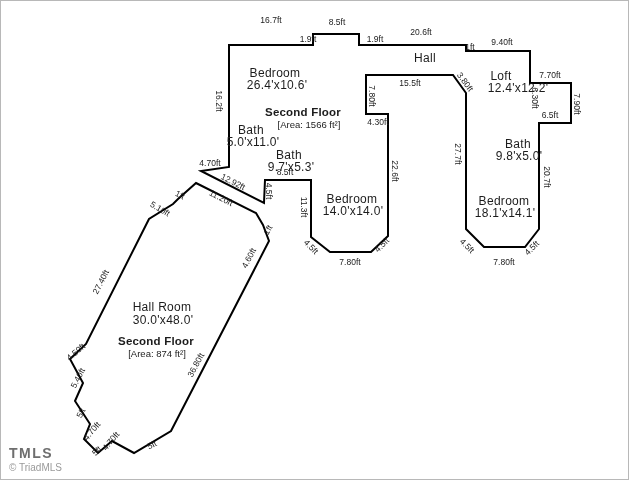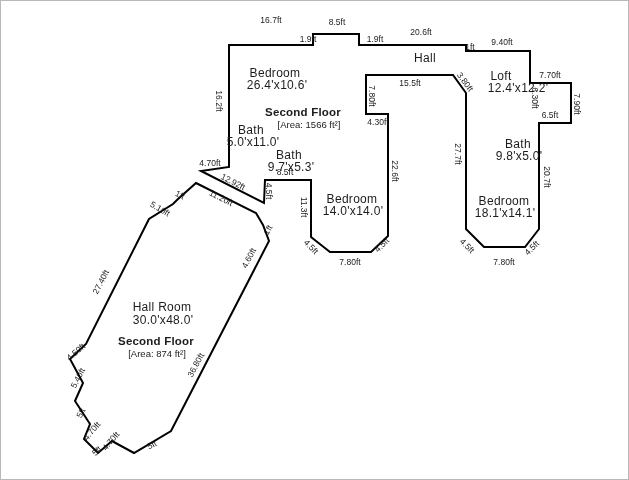--- a/index.html
+++ b/index.html
@@ -106,14 +106,18 @@
       <div class="lbl r" style="left: 503px; top: 200px; transform: translate(-50%, -50%) rotate(0deg);">Bedroom</div>
       <div class="lbl r" style="left: 504px; top: 212px; transform: translate(-50%, -50%) rotate(0deg);">18.1'x14.1'</div>
       <div class="lbl r" style="left: 161px; top: 306px; transform: translate(-50%, -50%) rotate(0deg);">Hall Room</div>
       <div class="lbl r" style="left: 162px; top: 319px; transform: translate(-50%, -50%) rotate(0deg);">30.0'x48.0'</div>
       <div class="lbl b" style="left: 302px; top: 112px; transform: translate(-50%, -50%) rotate(0deg);">Second Floor</div>
       <div class="lbl a" style="left: 308px; top: 124px; transform: translate(-50%, -50%) rotate(0deg);">[Area: 1566 ft²]</div>
       <div class="lbl b" style="left: 155px; top: 341px; transform: translate(-50%, -50%) rotate(0deg);">Second Floor</div>
       <div class="lbl a" style="left: 156px; top: 353px; transform: translate(-50%, -50%) rotate(0deg);">[Area: 874 ft²]</div>
     </div>
 
+  <div class="watermark">
+    <div class="wm-logo">TMLS</div>
+    <div class="wm-copy">© TriadMLS</div>
+  </div>
 
 </div>
 
 </body></html>

